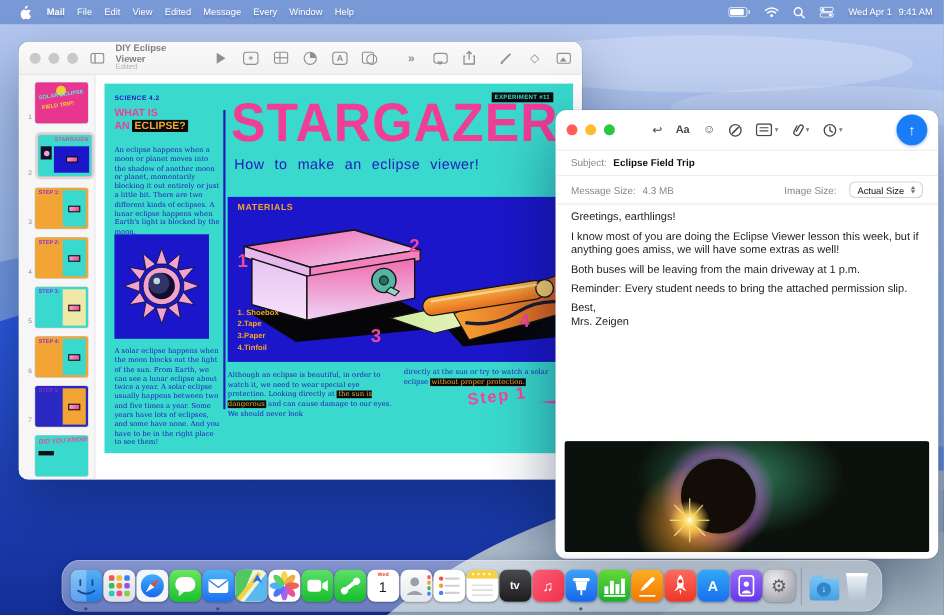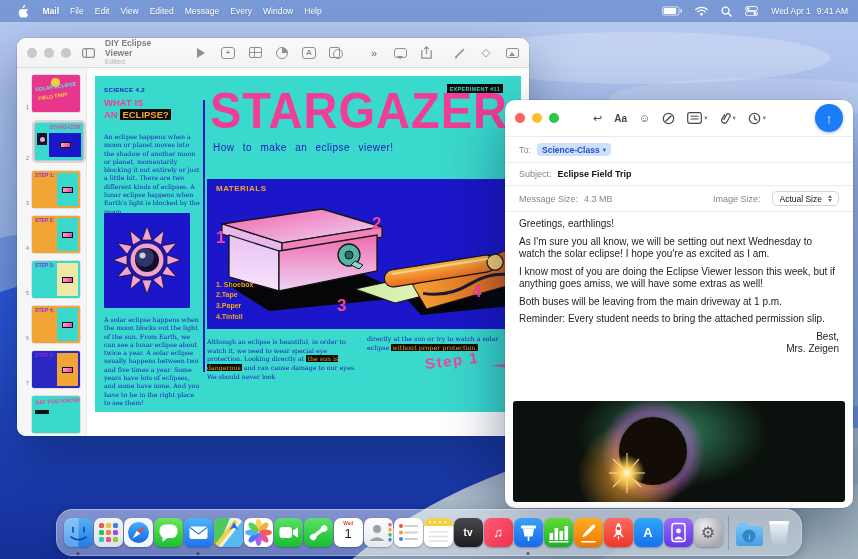--- a/index.html
+++ b/index.html
@@ -80,21 +80,21 @@
 .s-course{position:absolute;left:9px;top:11px;font-size:6px;font-weight:700;letter-spacing:.4px;color:#2318b8;}
 .s-h1{position:absolute;left:9px;top:21px;font-size:9.5px;font-weight:800;color:#f03d96;line-height:1.25;}
 .chip{background:#0b0b0b;color:#f5a62a;padding:0 2px;}
 .serif{font-family:"DejaVu Serif","Liberation Serif",serif;color:#2318b8;}
 .s-p1{position:absolute;left:9px;top:57px;width:96px;font-size:6.3px;line-height:1.32;}
 .s-sunbox{position:absolute;left:9px;top:137px;width:86px;height:95px;background:#1b16c9;}
 .s-p2{position:absolute;left:9px;top:240px;width:96px;font-size:6.3px;line-height:1.32;}
 .s-div{position:absolute;left:108px;top:24px;height:272px;width:1.5px;background:#2318b8;}
 .s-exp{position:absolute;right:18px;top:8px;background:#0b0b0b;color:#3ad9ce;font-size:5.5px;font-weight:700;padding:1.5px 3px;letter-spacing:.3px;}
 .s-title{position:absolute;left:115px;top:6px;font-size:47px;font-weight:700;color:#f03d96;letter-spacing:1px;white-space:nowrap;transform:scaleY(1.05);transform-origin:left top;}
-.s-sub{position:absolute;left:118px;top:66px;font-size:10px;font-weight:500;color:#2318b8;letter-spacing:.5px;word-spacing:5px;white-space:nowrap;}
+.s-sub{position:absolute;left:118px;top:66px;font-size:13px;font-weight:500;color:#2318b8;letter-spacing:.5px;word-spacing:5px;white-space:nowrap;}
 .s-mat{position:absolute;left:112px;top:103px;right:0;height:150px;background:#1b16c9;}
 .s-mat-h{position:absolute;left:9px;top:5px;font-size:8px;font-weight:800;color:#f5a62a;letter-spacing:.5px;z-index:2;}
 .s-matsvg{position:absolute;inset:0;}
 .s-mat-list{position:absolute;left:9px;bottom:6px;font-size:7px;font-weight:700;color:#f5a62a;line-height:1.55;z-index:2;}
 .fig{position:absolute;font-size:17px;font-weight:700;color:#f0469a;z-index:2;line-height:1;}
 .s-safe1{position:absolute;left:112px;top:262px;width:152px;font-size:6.3px;line-height:1.38;}
 .s-safe2{position:absolute;left:272px;top:259px;width:150px;font-size:6.3px;line-height:1.38;}
 .s-step{position:absolute;left:330px;top:276px;font-size:15px;font-weight:700;color:#f0469a;transform:rotate(-7deg);letter-spacing:1.5px;white-space:nowrap;}
 .s-arrow{position:absolute;left:396px;top:278px;}
 
@@ -121,21 +121,21 @@
 .mval{color:#111;font-weight:600;}
 .mval.from{font-weight:500;}
 .r-size .right{margin-left:auto;display:flex;align-items:center;gap:6px;}
 .mselect{border:1px solid #d4d4d8;border-radius:5px;padding:1.5px 6px;display:flex;align-items:center;gap:6px;color:#111;font-weight:500;font-size:8.5px;background:#fff;}
 .spin{display:flex;flex-direction:column;gap:1.5px;}
 .spin i{display:block;width:0;height:0;border-left:2.6px solid transparent;border-right:2.6px solid transparent;}
 .spin .up{border-bottom:3.2px solid #6e6e73;}
 .spin .dn{border-top:3.2px solid #6e6e73;}
 .mbody{padding:6px 14px 0;font-size:10px;line-height:1.25;color:#1d1d1f;}
 .mbody p{margin-bottom:5px;}
-.mbody p.tight{margin-bottom:0;text-align:right;}
+.mbody p.tight{margin-bottom:0;}
 .mphoto{position:absolute;left:8px;top:301px;width:332px;height:101px;border-radius:3px;overflow:hidden;}
 
 
 .dock{position:absolute;left:50%;bottom:3px;transform:translateX(-50%);width:746px;height:47px;border-radius:17px;
  background:linear-gradient(180deg,rgba(246,249,253,.48),rgba(222,230,242,.42));
  box-shadow:0 3px 12px rgba(0,20,60,.28),inset 0 0 0 .5px rgba(255,255,255,.55);
  display:flex;align-items:center;padding:0 7px;z-index:60;}
 .dslot{width:30px;height:47px;display:flex;align-items:center;justify-content:center;position:relative;flex:none;}
 .dicon{width:29px;height:29px;border-radius:7px;position:relative;overflow:hidden;box-shadow:0 1px 2px rgba(0,0,0,.28);}
 .dot{position:absolute;bottom:1.5px;left:50%;transform:translateX(-50%);width:3px;height:3px;border-radius:50%;background:#3a3a3c;opacity:.75;}
@@ -520,27 +520,20 @@
         <svg width="13" height="13" viewBox="0 0 13 13">
             <circle cx="6.5" cy="6.5" r="5.2" fill="none" stroke="#48484c" stroke-width="1.2"></circle>
             <path d="M6.5 3.5 V6.8 l2.2 1.3" fill="none" stroke="#48484c" stroke-width="1.2" stroke-linecap="round"></path>
           </svg>
         <span class="chev">▾</span>
       </span>
     </span>
     <span class="msend">↑</span>
   </div>
 
-  <div class="mrow r-to">
-    <span class="mlabel">To:</span>
-    <span class="mtoken">
-      <span>Science-Class</span>
-      <span class="chev">▾</span>
-    </span>
-  </div>
   <div class="mrow r-subj">
     <span class="mlabel">Subject:</span>
     <span class="mval">Eclipse Field Trip</span>
   </div>
   <div class="mrow r-size">
     <span class="mlabel">Message Size:</span>
     <span>4.3 MB</span>
     <span class="right">
       <span class="mlabel">Image Size:</span>
       <span class="mselect">
@@ -549,21 +542,20 @@
             <i class="up"></i>
             <i class="dn"></i>
           </span>
       </span>
     </span>
   </div>
   <div class="mrow" style="height:0;border-top:1px solid #ececee;padding:0"></div>
 
   <div class="mbody">
     <p>Greetings, earthlings!</p>
-    <p>As I'm sure you all know, we will be setting out next Wednesday to watch the solar eclipse! I hope you're as excited as I am.</p>
     <p>I know most of you are doing the Eclipse Viewer lesson this week, but if anything goes amiss, we will have some extras as well!</p>
     <p>Both buses will be leaving from the main driveway at 1 p.m.</p>
     <p>Reminder: Every student needs to bring the attached permission slip.</p>
     <p class="tight">Best,</p>
     <p class="tight">Mrs. Zeigen</p>
   </div>
 
   <div class="mphoto">
     <svg width="332" height="101" viewBox="0 0 332 101">
       <defs>

